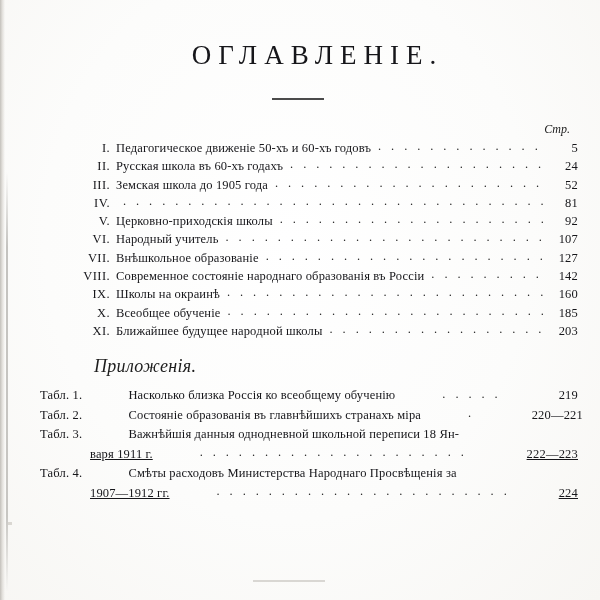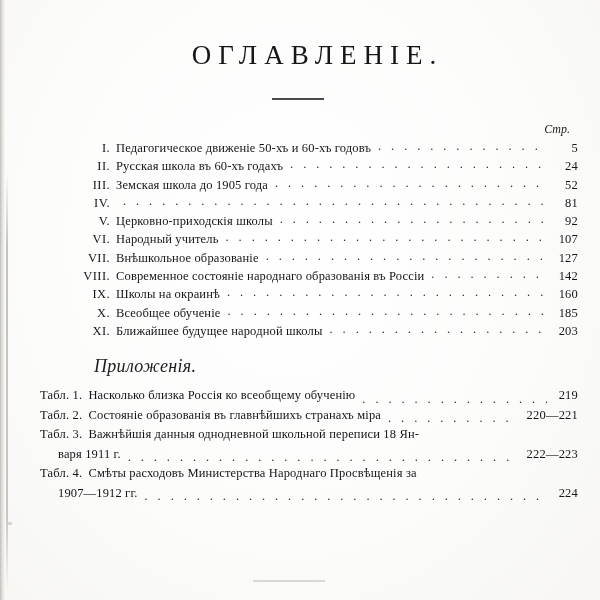--- a/index.html
+++ b/index.html
@@ -158,30 +158,32 @@
   
   #appendix {
     position: absolute;
     top: 386px;
     left: 0;
     width: 600px;
   }
 
   .app-row {
     display: flex;
-    align-items: flex-end;
+    align-items: center;
     font-size: 12.5px;
     line-height: 19.5px;
     height: 19.5px;
     padding-left: 40px;
     padding-right: 22px;
     color: #16161a;
+    gap: 40px;
   }
   .app-row.cont {
-    padding-left: 58px;
+    padding-left: 90px;
+    text-decoration: underline;
   }
 
   .app-label {
     flex: 0 0 auto;
     white-space: nowrap;
     padding-right: 6px;
     letter-spacing: .2px;
   }
   .app-title {
     flex: 0 0 auto;

